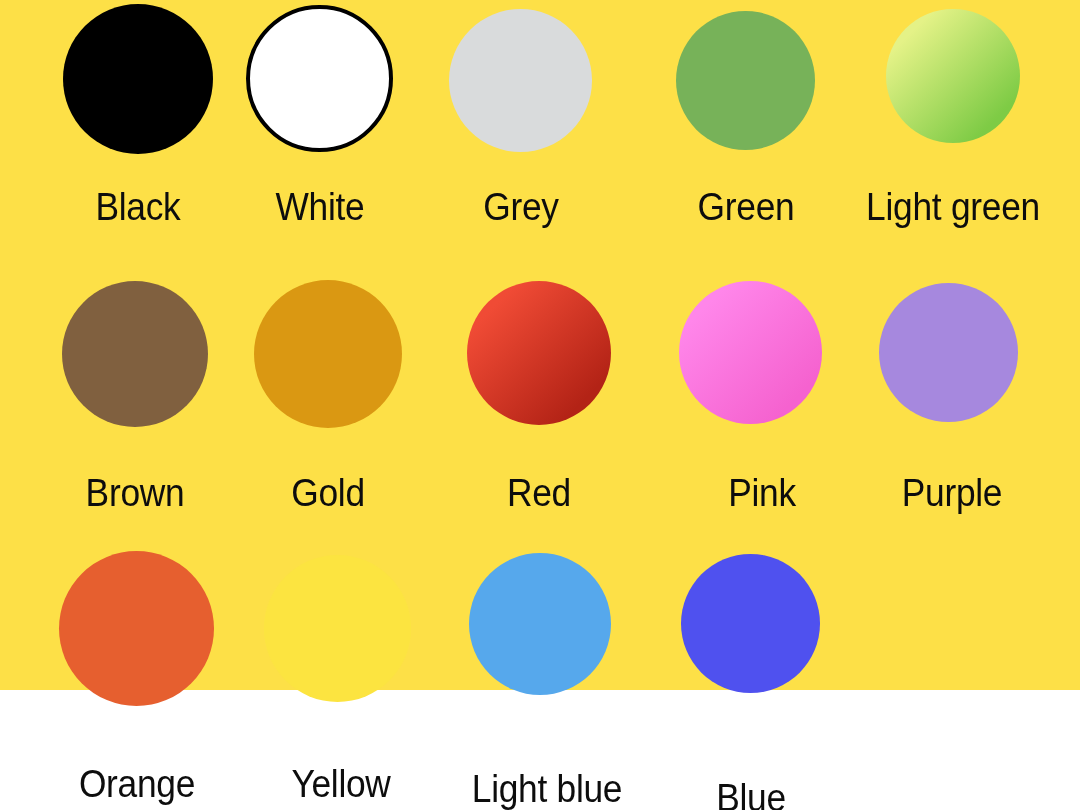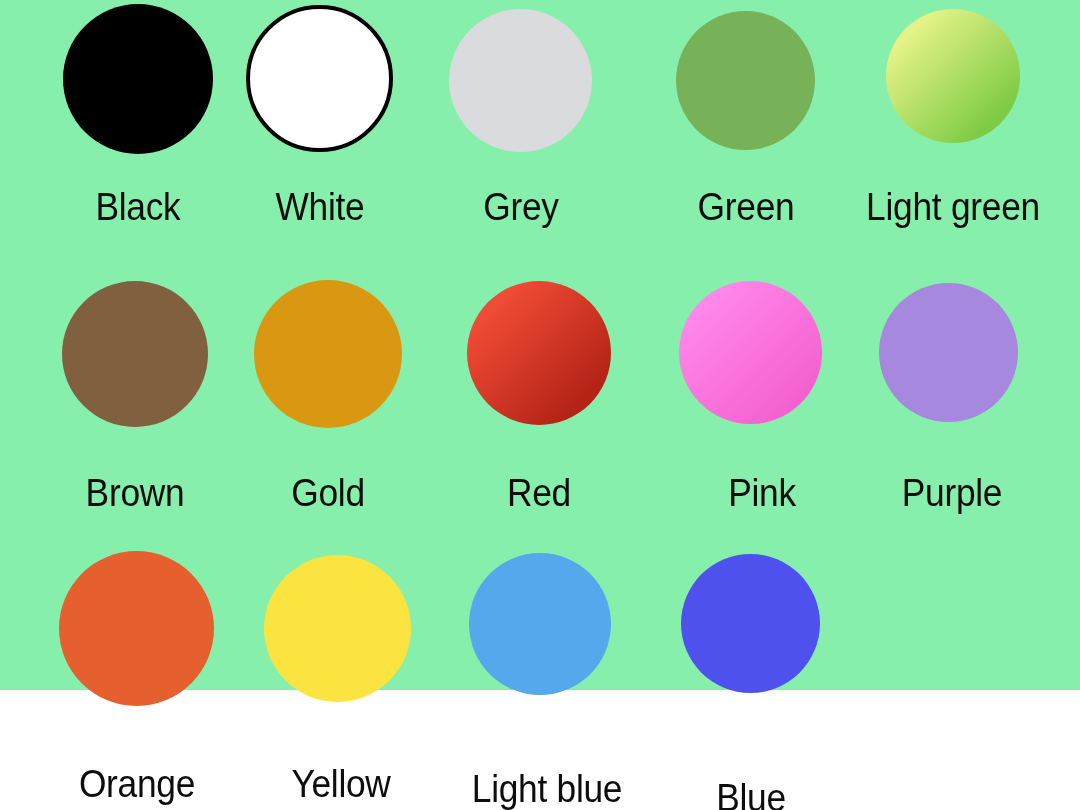--- a/index.html
+++ b/index.html
@@ -11,21 +11,21 @@
     width: 1080px;
     height: 810px;
     font-family: "Liberation Sans", "DejaVu Sans", sans-serif;
     overflow: hidden;
   }
 
   .palette {
     position: relative;
     width: 1080px;
     height: 690px;
-    background: #86efac;
+    background: #fde047;
   }
 
   .swatch-dot {
     border-radius: 50%;
     box-sizing: border-box;
   }
 
   .swatch-label {
     font-family: "Liberation Sans", "DejaVu Sans", sans-serif;
     font-size: 38px;

